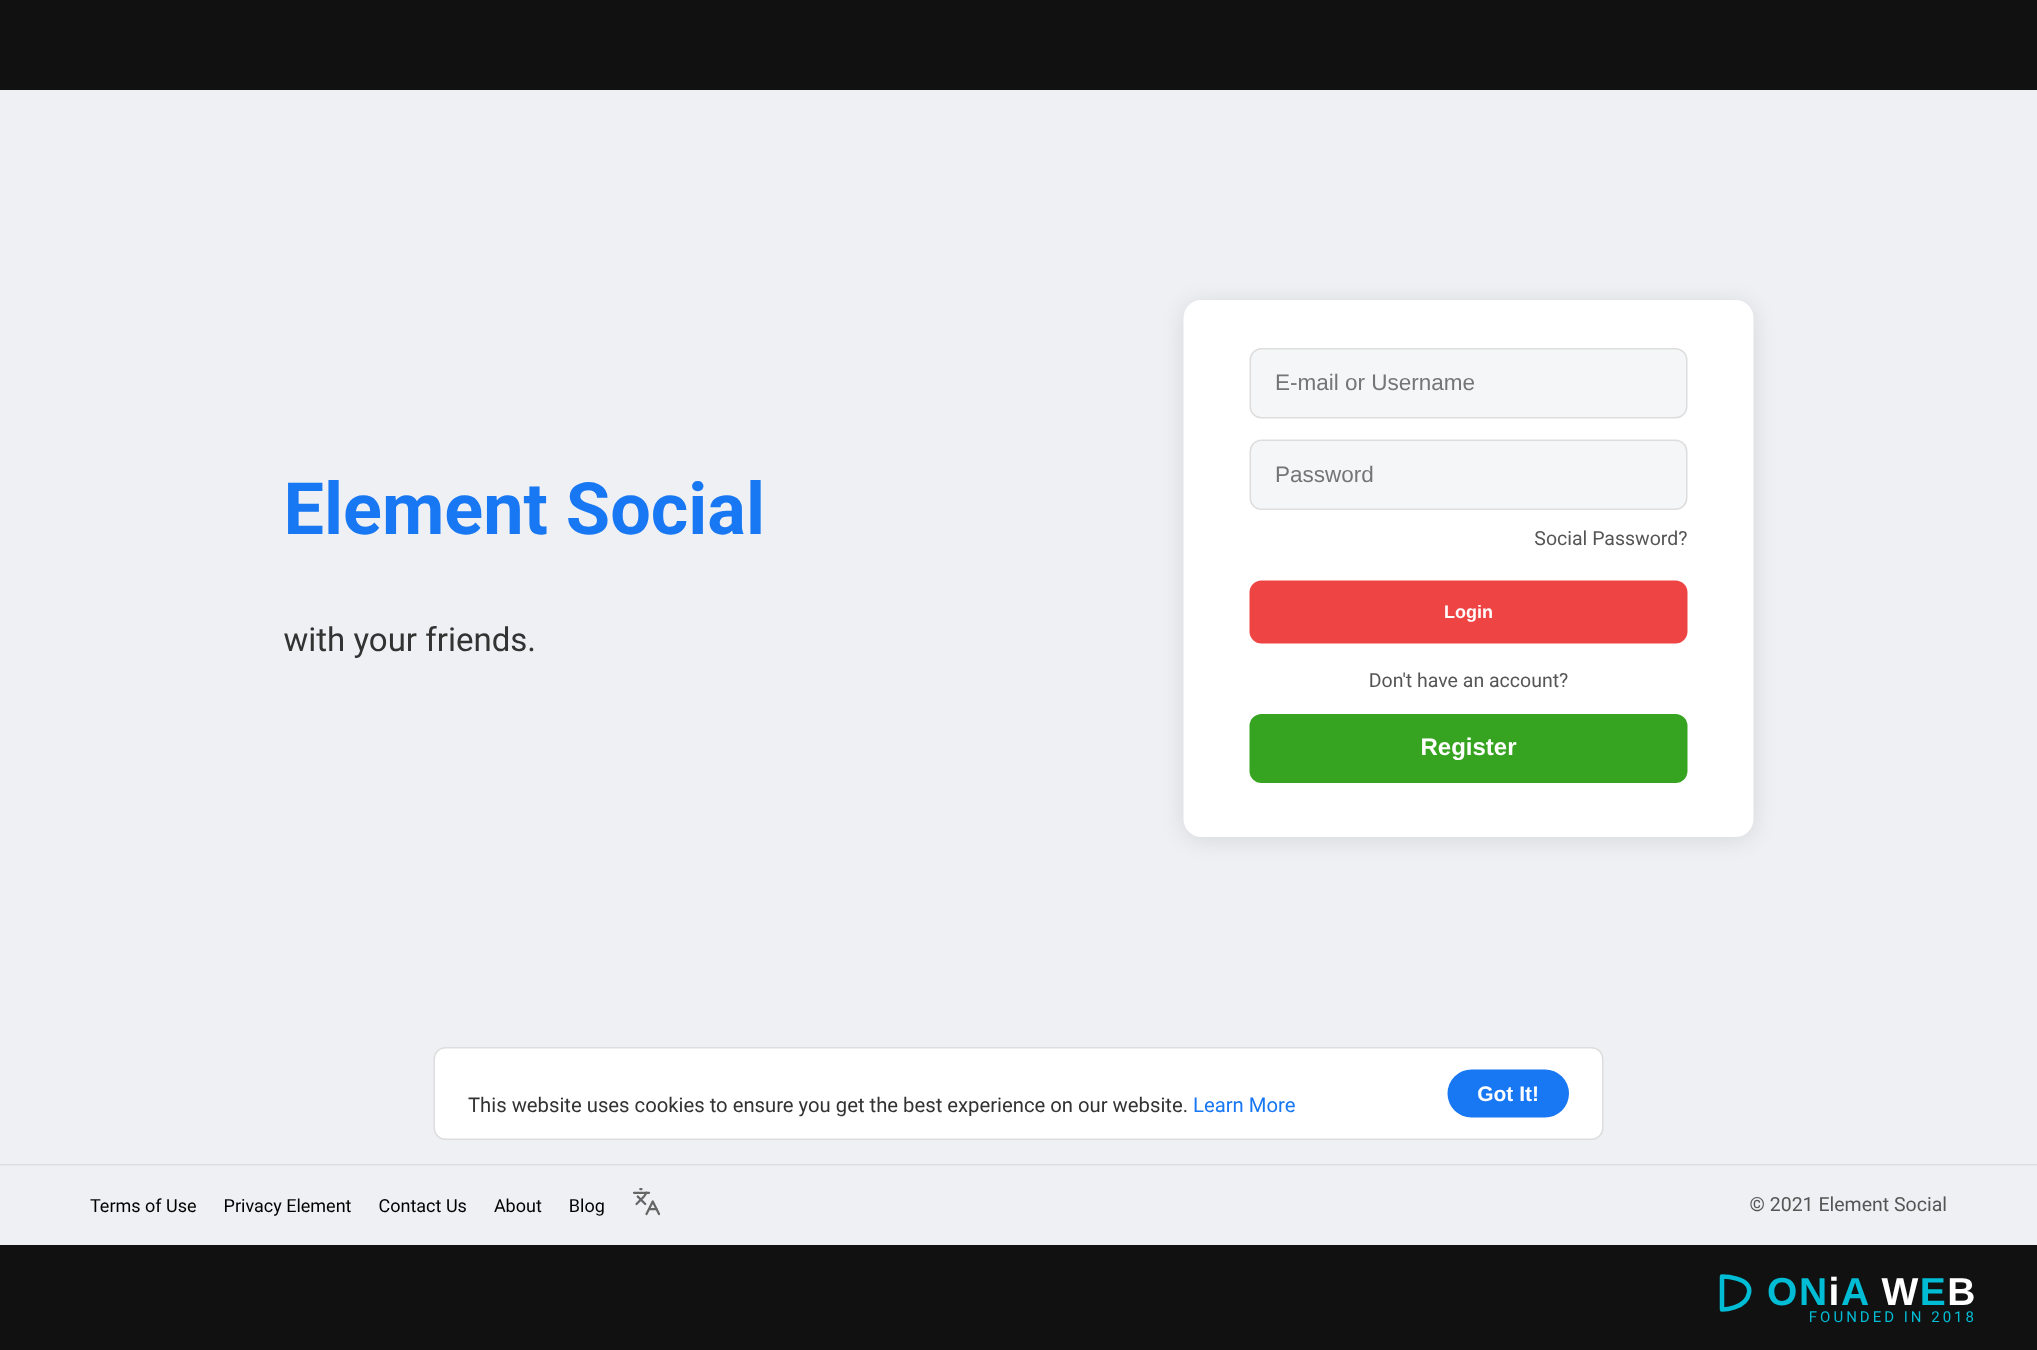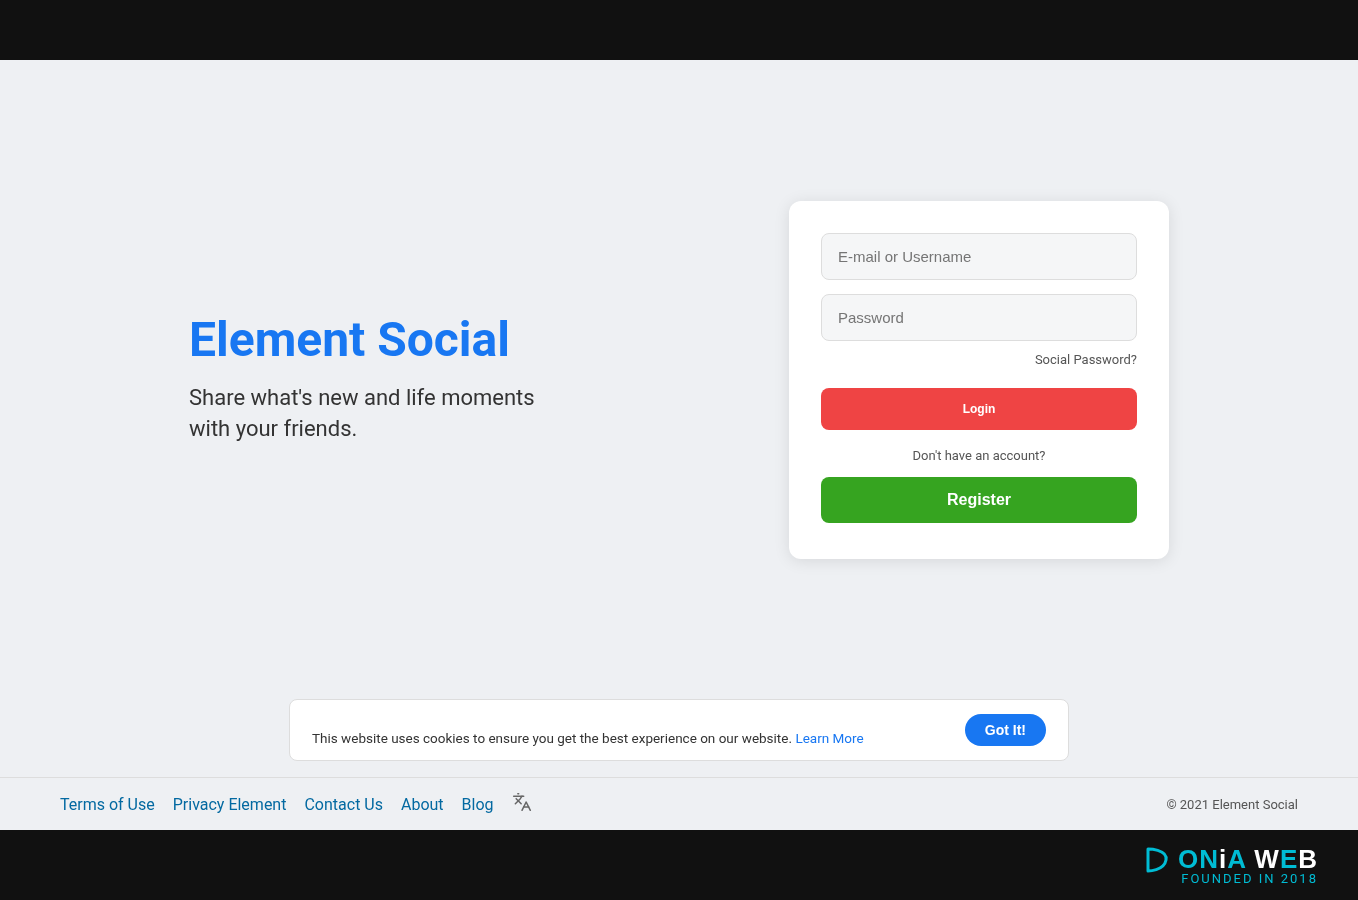--- a/index.html
+++ b/index.html
@@ -50,21 +50,21 @@
       color: #333;
       line-height: 1.4;
       font-weight: 400;
     }
 
     
     .login-card {
       background: #fff;
       border-radius: 12px;
       box-shadow: 0 2px 16px rgba(0,0,0,0.10);
-      padding: 32px 32px 36px;
+      padding: 32px 44px 36px;
       width: 380px;
       flex-shrink: 0;
     }
 
     .login-card input {
       width: 100%;
       padding: 14px 16px;
       border: 1px solid #ddd;
       border-radius: 8px;
       background: #f5f6f7;
@@ -175,23 +175,23 @@
       color: #666;
     }
 
     .footer-links {
       display: flex;
       align-items: center;
       gap: 18px;
     }
 
     .footer-links a {
-      color: #0369a1;
+      color: #000000;
       text-decoration: none;
-      font-size: 16px;
+      font-size: 12px;
     }
 
     .footer-copyright {
       color: #555;
       font-size: 13px;
     }
 
     .translate-icon {
       font-size: 18px;
       color: #666;
@@ -210,21 +210,21 @@
       flex-shrink: 0;
     }
 
     .doniaweb-logo {
       display: flex;
       align-items: center;
       gap: 0;
     }
 
     .logo-founded {
-      font-size: 13px;
+      font-size: 10px;
       color: #00bcd4;
       letter-spacing: 2px;
       display: block;
       text-align: left;
       text-transform: uppercase;
       margin-top: -4px;
     }
 
     .logo-wrapper {
       display: flex;
@@ -243,21 +243,21 @@
 </head>
 <body>
 
 <div class="top-bar"></div>
 
 <div class="main-content">
 
   <div class="branding">
     <div class="brand-title">Element Social</div>
     <div class="brand-subtitle">
-      <span>Share what's new and life moments</span><br>
+      <br>
       <span>with your friends.</span>
     </div>
   </div>
 
   <div class="login-card">
     <input type="text" placeholder="E-mail or Username" style="">
     <input type="password" placeholder="Password" style="">
     <div class="forgot-password">
       <a href="#">Social Password?</a>
     </div>

